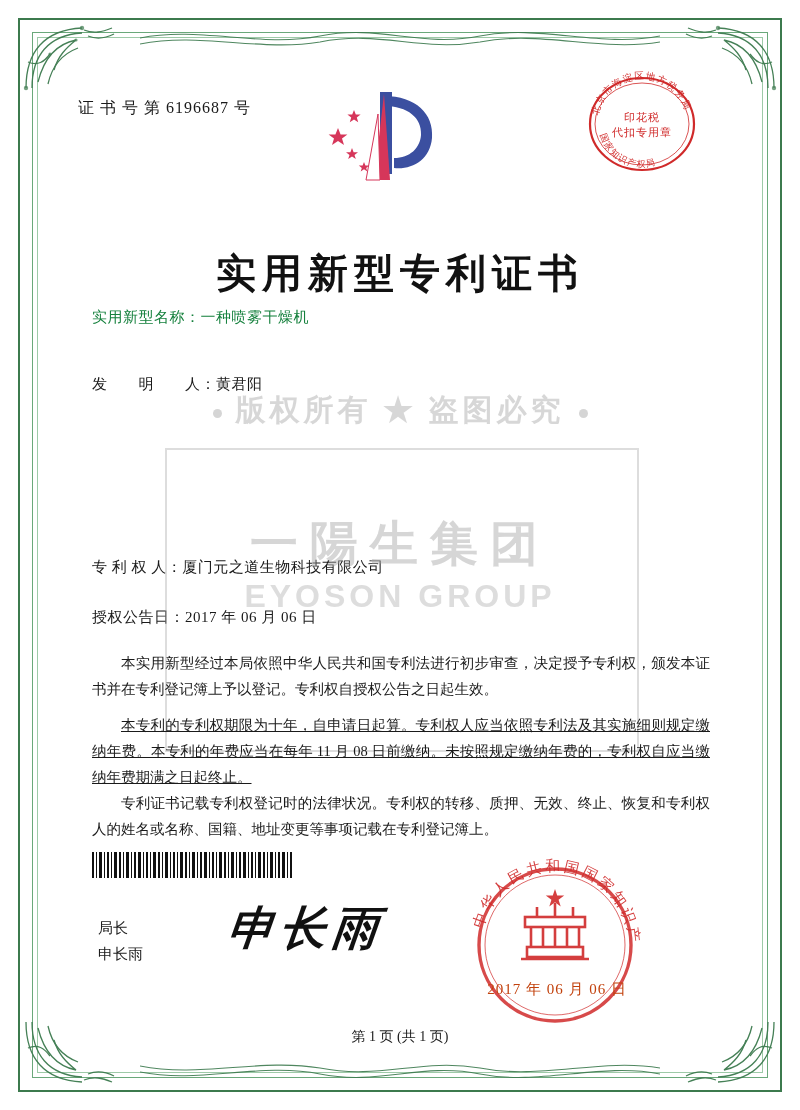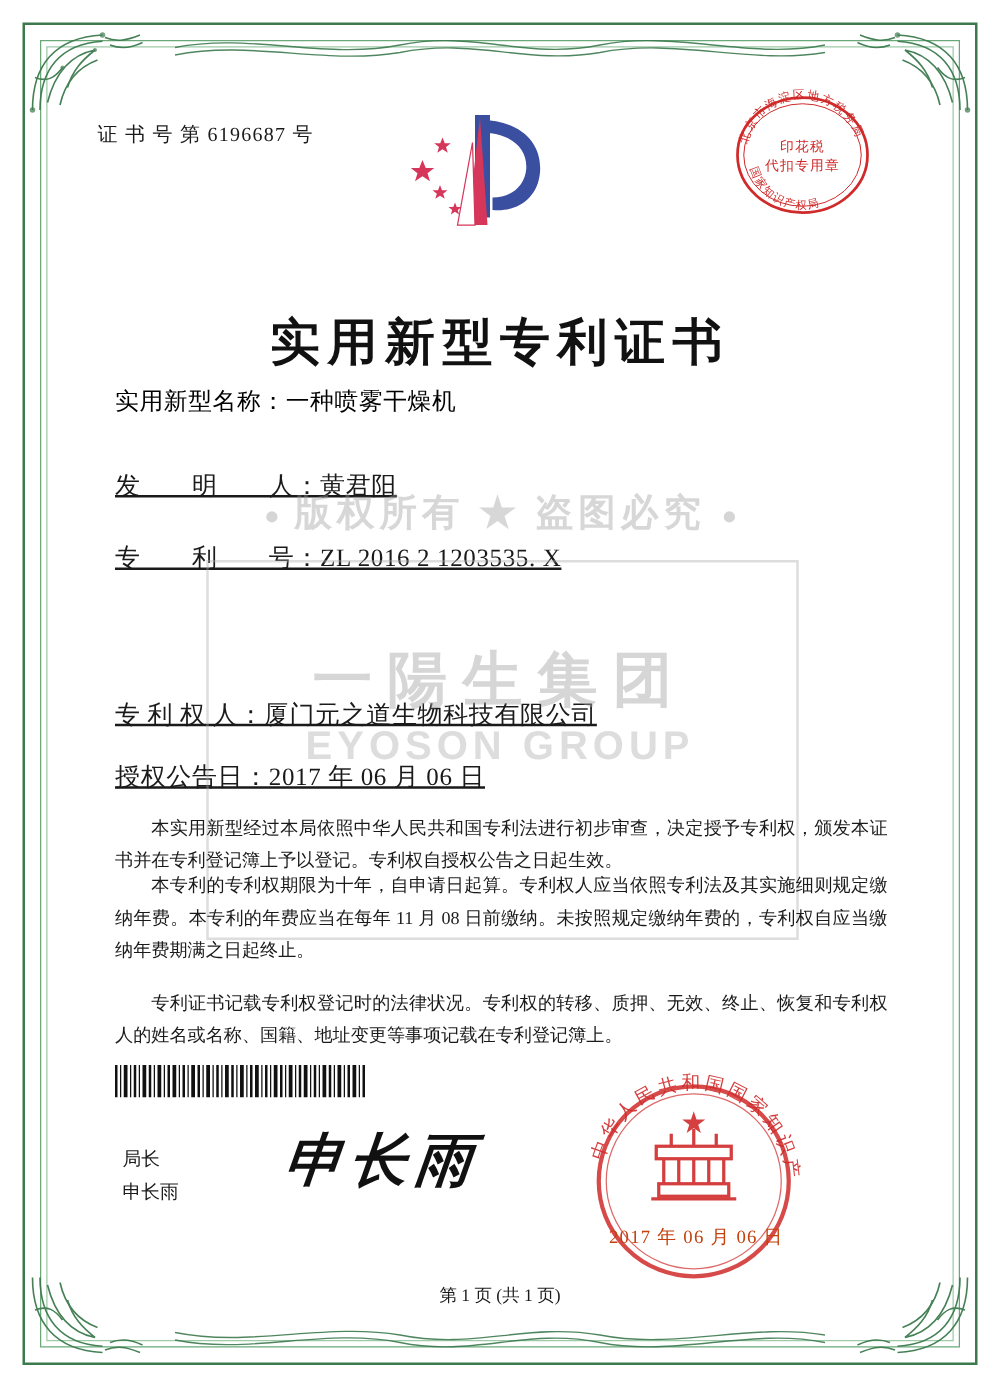--- a/index.html
+++ b/index.html
@@ -108,52 +108,51 @@
     letter-spacing: 6px;
     color: #111;
     font-family: "Liberation Serif", "DejaVu Serif", serif;
     margin-top: 38px;
   }
 
   .field-title {
     position: absolute;
     left: 32px;
     top: 248px;
-    font-size: 19px;
-    color: #000000;
+    font-size: 15px;
+    color: #15803d;
     letter-spacing: 0.5px;
   }
 
   .field {
     position: absolute;
     left: 32px;
-    font-size: 20px;
+    font-size: 15px;
     color: #1a1a1a;
     letter-spacing: 0.5px;
     white-space: nowrap;
-    text-decoration: underline;
   }
   .f-inventor { top: 315px; }
   .f-patentno { top: 373px; }
   .f-appdate  { top: 430px; }
   .f-owner    { top: 498px; }
   .f-grant    { top: 548px; }
 
   .para {
     position: absolute;
     left: 32px;
     width: 618px;
     font-size: 14.5px;
     line-height: 26px;
     color: #1a1a1a;
     text-align: justify;
     text-indent: 2em;
   }
   .p1 { top: 590px; }
-  .p2 { top: 636px; }
+  .p2 { top: 652px; text-decoration: underline; }
   .p3 { top: 730px; }
 
   
   .wm-ring {
     position: absolute;
     left: 30px;
     top: 330px;
     width: 620px;
     text-align: center;
     font-size: 30px;
@@ -387,21 +386,20 @@
           <polygon points="42,74 43.4,77.6 47.2,77.6 44.2,79.9 45.3,83.5 42,81.3 38.7,83.5 39.8,79.9 36.8,77.6 40.6,77.6"></polygon>
         </g>
       </svg>
     </div>
 
     <div class="main-title">实用新型专利证书</div>
 
     <div class="field-title">实用新型名称：一种喷雾干燥机</div>
 
     <div class="field f-inventor">发　　明　　人：黄君阳</div>
-    <div class="field f-patentno">专　　利　　号：ZL 2016 2 1203535. X</div>
     <div class="field f-owner">专 利 权 人：厦门元之道生物科技有限公司</div>
     <div class="field f-grant">授权公告日：2017 年 06 月 06 日</div>
 
     <div class="wm-ring">
       <span class="wm-dot"></span><span>版权所有 ★ 盗图必究</span><span class="wm-dot"></span>
     </div>
     <div class="wm-box"></div>
     <div class="wm-cn">一陽生集团</div>
     <div class="wm-en">EYOSON GROUP</div>
 

